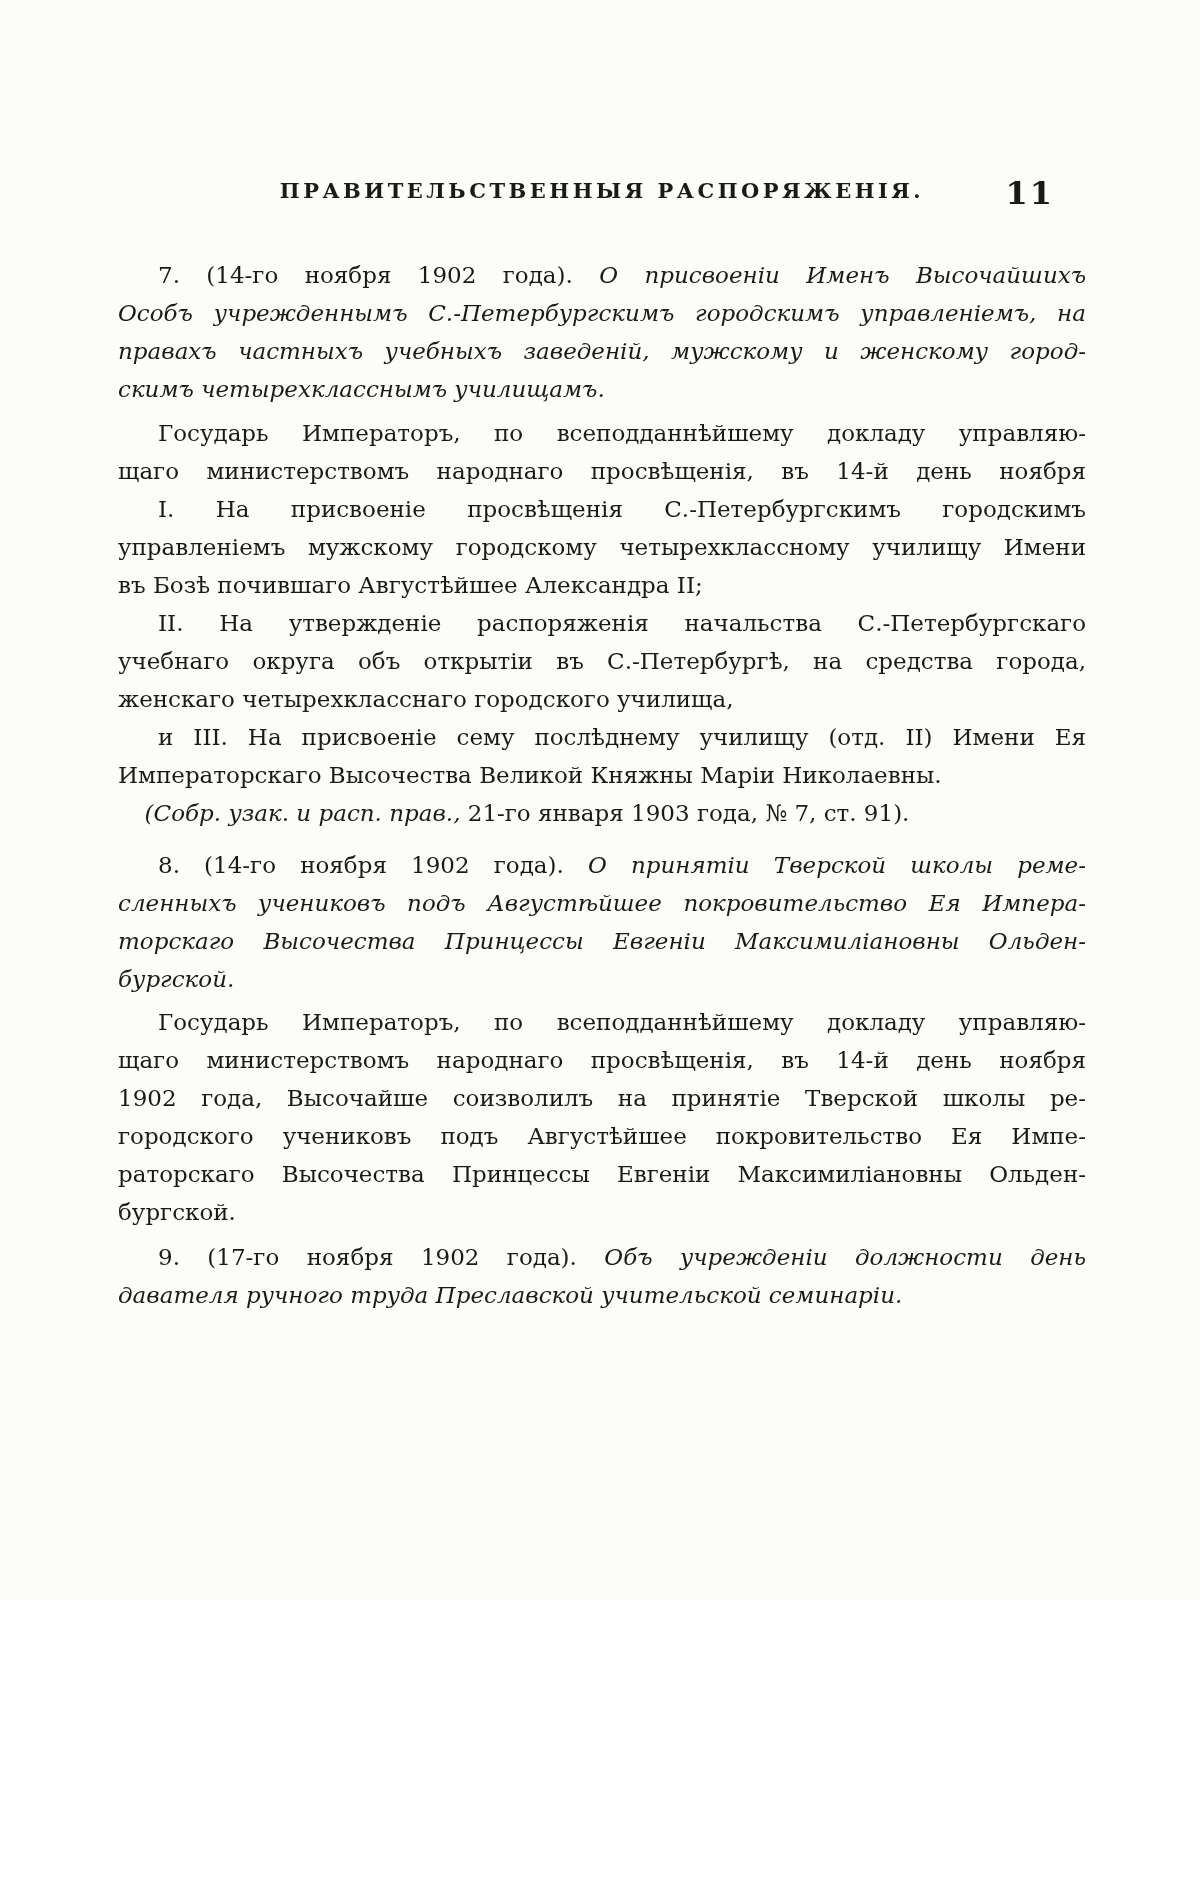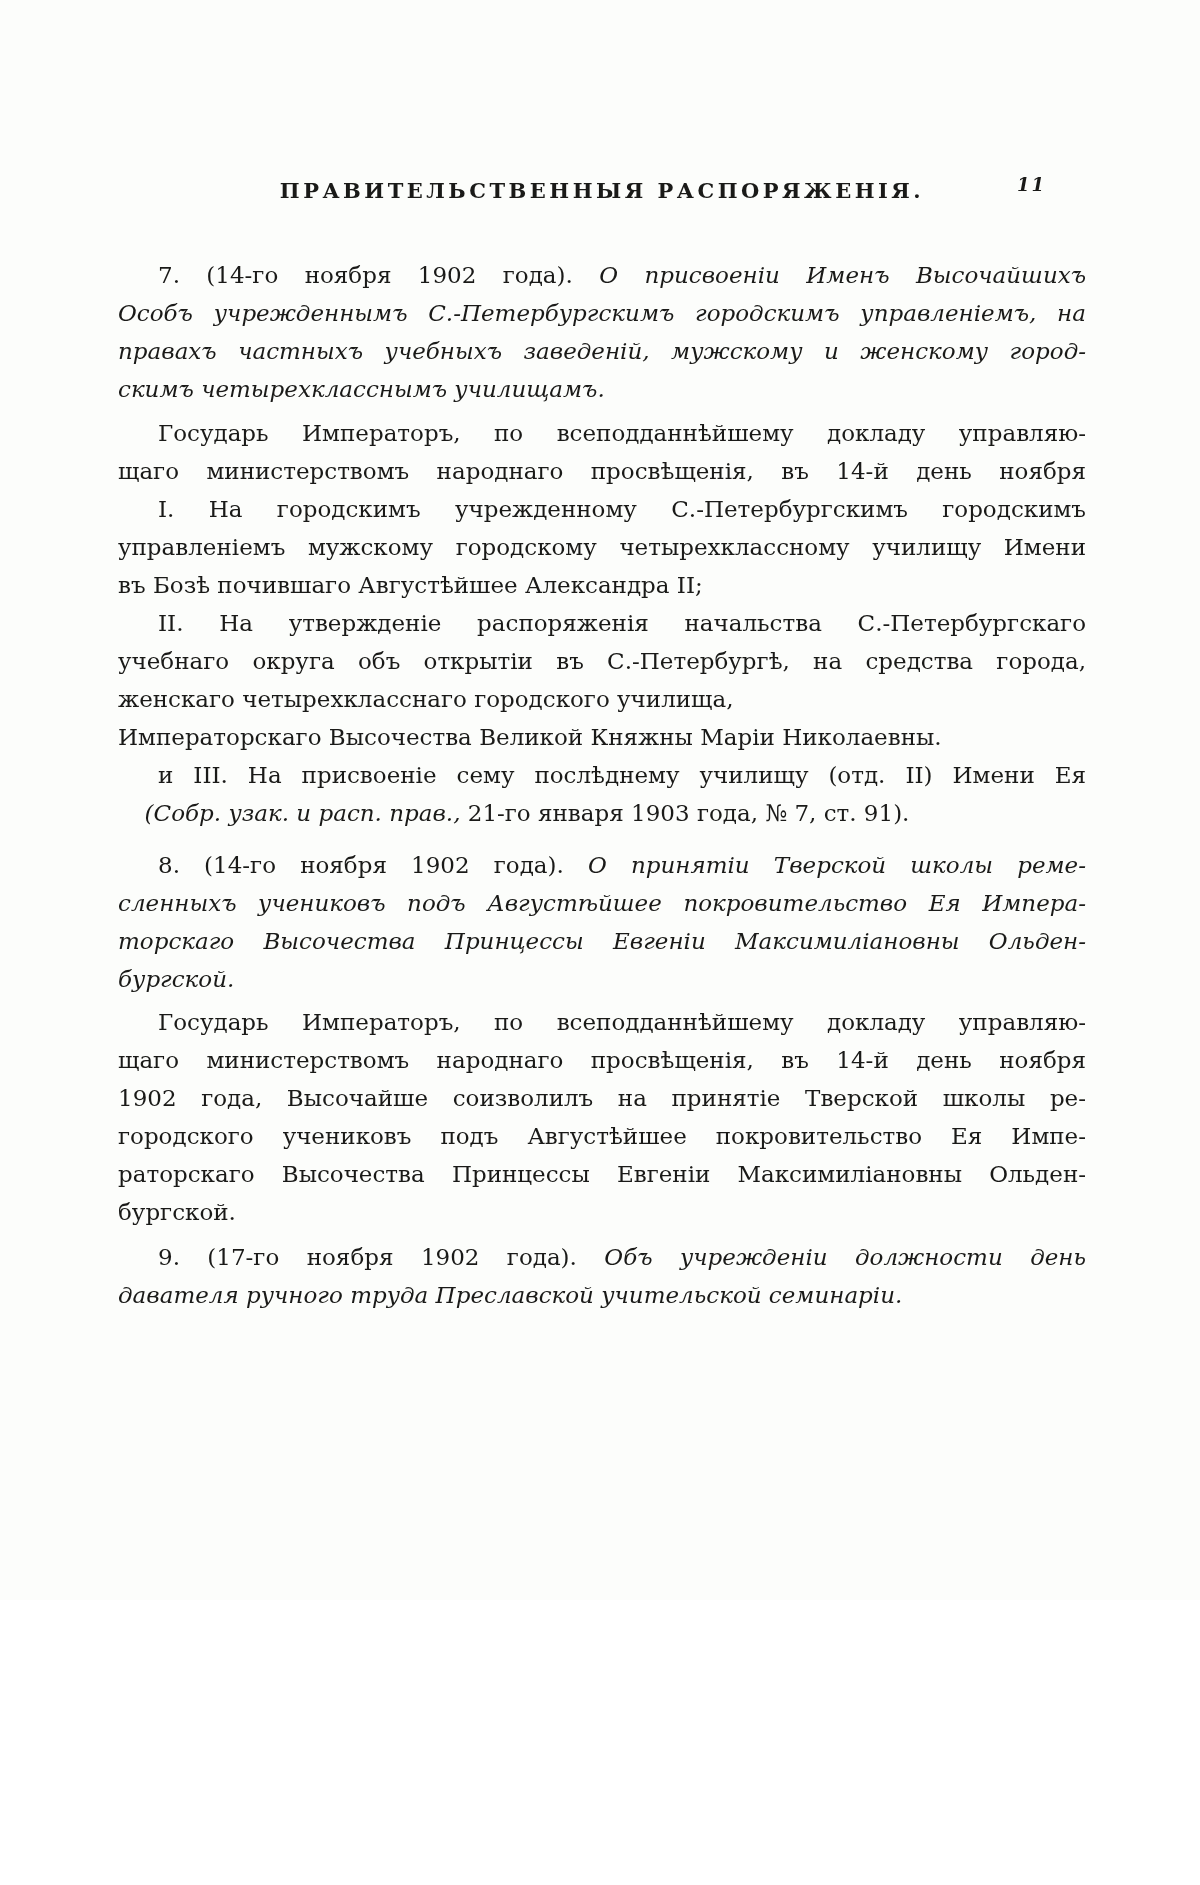--- a/index.html
+++ b/index.html
@@ -10,22 +10,22 @@
     color:#1a1a18;
   }
   .content { position:absolute; left:118px; top:176px; width:968px; }
 
   .running-header { position:relative; height:30px; }
   .running-title {
     text-align:center; font-size:21px; font-weight:bold;
     letter-spacing:3.5px; line-height:30px;
   }
   .page-number {
-    position:absolute; right:40px; top:-2px;
-    font-size:18px; font-weight:bold; letter-spacing:2px;font-style:italic;
+    position:absolute; right:32px; top:-2px;
+    font-size:32px; font-weight:bold; letter-spacing:2px;
   }
 
   .ln {
     font-size:23px; line-height:38px;
     text-align:justify; text-align-last:justify;
     white-space:normal;
   }
   .ln.last { text-align-last:left; }
   .ln.indent { text-indent:40px; }
   .italic { font-style:italic; }
@@ -64,28 +64,28 @@
           <span class="lead">7. (14-го ноября 1902 года).</span>
           <span class="italic">О присвоеніи Именъ Высочайшихъ</span>
         </div>
         <div class="ln italic">Особъ учрежденнымъ С.-Петербургскимъ городскимъ управленіемъ, на</div>
         <div class="ln italic">правахъ частныхъ учебныхъ заведеній, мужскому и женскому город-</div>
         <div class="ln italic last">скимъ четырехкласснымъ училищамъ.</div>
       </div>
       <div class="body">
         <div class="ln indent">Государь Императоръ, по всеподданнѣйшему докладу управляю-</div>
         <div class="ln">щаго министерствомъ народнаго просвѣщенія, въ 14-й день ноября</div>
-        <div class="ln indent">I. На городскимъ учрежденному С.-Петербургскимъ городскимъ</div>
+        <div class="ln indent">I. На присвоеніе просвѣщенія С.-Петербургскимъ городскимъ</div>
         <div class="ln">управленіемъ мужскому городскому четырехклассному училищу Имени</div>
         <div class="ln last">въ Бозѣ почившаго Августѣйшее Александра II;</div>
         <div class="ln indent">II. На утвержденіе распоряженія начальства С.-Петербургскаго</div>
         <div class="ln">учебнаго округа объ открытіи въ С.-Петербургѣ, на средства города,</div>
         <div class="ln last">женскаго четырехкласснаго городского училища,</div>
+        <div class="ln indent">и III. На присвоеніе сему послѣднему училищу (отд. II) Имени Ея</div>
         <div class="ln last">Императорскаго Высочества Великой Княжны Маріи Николаевны.</div>
-        <div class="ln indent">и III. На присвоеніе сему послѣднему училищу (отд. II) Имени Ея</div>
       </div>
       <div class="citation"><span class="italic">(Собр. узак. и расп. прав.,</span><span> 21-го января 1903 года, № 7, ст. 91).</span></div>
     </section>
 
     <section class="sec sec8">
       <div class="heading">
         <div class="ln indent">
           <span class="lead">8. (14-го ноября 1902 года).</span>
           <span class="italic">О принятіи Тверской школы реме-</span>
         </div>

